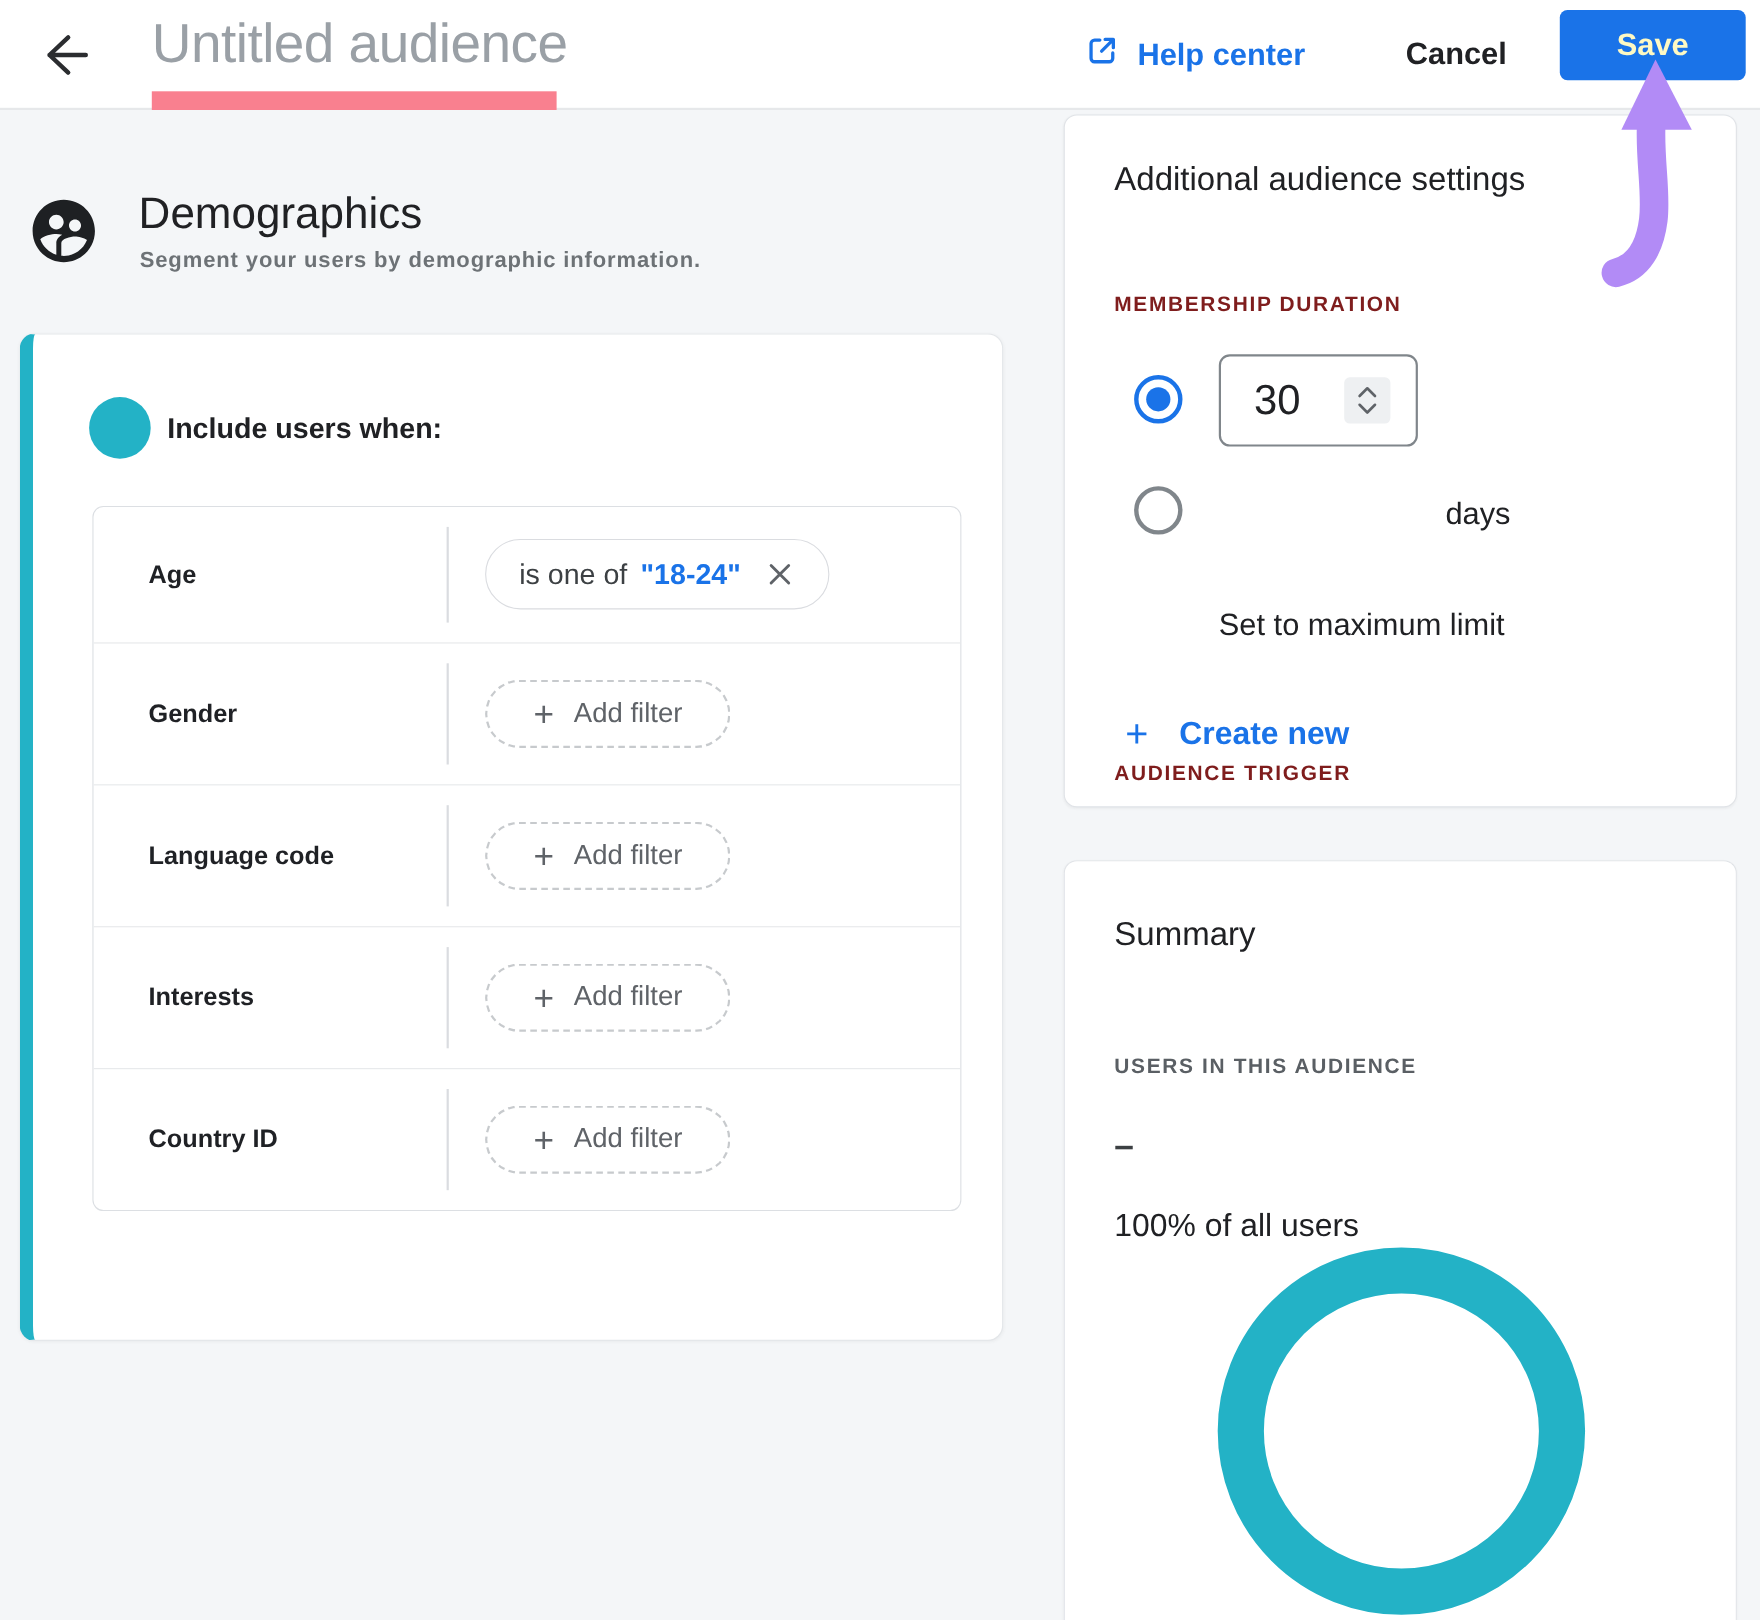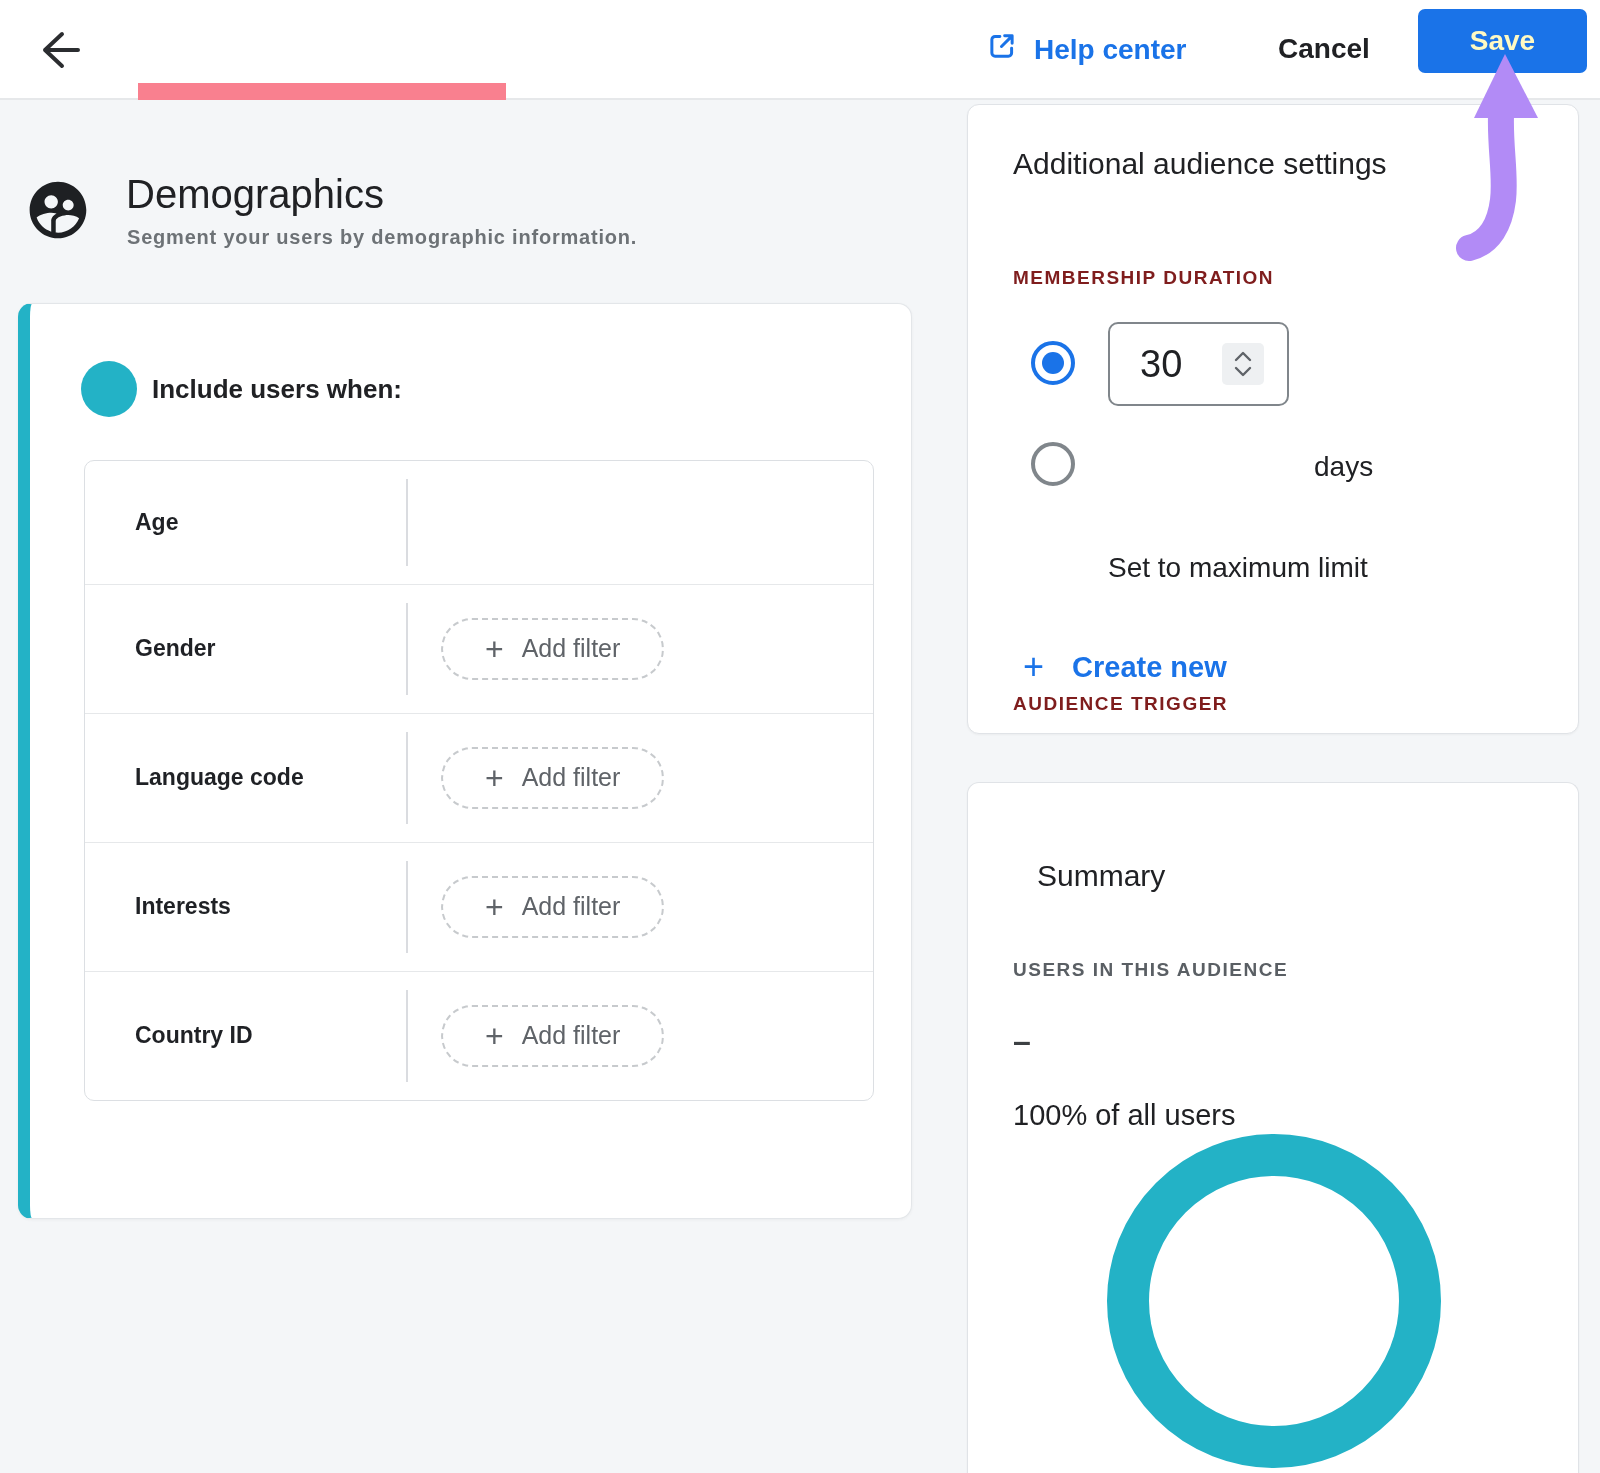--- a/index.html
+++ b/index.html
@@ -68,20 +68,21 @@
 </style>
 </head>
 <body>
 
 <div class="topbar">
   <div class="back-btn">
     <svg width="44" height="42" viewBox="0 0 44 42">
         <path d="M24 5 L7 21 L24 37 M7 21 L40 21" fill="none" stroke="#2b2d30" stroke-width="4" stroke-linecap="round" stroke-linejoin="round"></path>
       </svg>
   </div>
+  <div class="page-title">Untitled audience</div>
   <div class="title-underline"></div>
 
   <div class="help-link">
     <span>
       <svg width="32" height="32" viewBox="0 0 30 30">
           <path d="M13 6 H8.5 A3 3 0 0 0 5.5 9 V21.5 A3 3 0 0 0 8.5 24.5 H21 A3 3 0 0 0 24 21.5 V17" fill="none" stroke="#1a73e8" stroke-width="2.8" stroke-linecap="round"></path>
           <path d="M17.5 5.5 H24.5 V12.5 M24.5 5.5 L14.5 15.5" fill="none" stroke="#1a73e8" stroke-width="2.8" stroke-linecap="round" stroke-linejoin="round"></path>
         </svg>
     </span>
     <span>Help center</span>
@@ -100,20 +101,29 @@
 
 <div class="main-card">
   <div class="include-bullet"></div>
   <div class="include-heading">Include users when:</div>
 
   <div class="filters-table">
 
     <div class="t-row">
       <div class="t-label">Age</div>
       <div class="t-div"></div>
+      <div class="chip">
+        <span class="c-prefix">is one of</span>
+        <span class="c-value">"18-24"</span>
+        <span class="c-close">
+          <svg width="28" height="28" viewBox="0 0 28 28">
+              <path d="M6 6 L22 22 M22 6 L6 22" stroke="#5f6368" stroke-width="2.6" stroke-linecap="round"></path>
+            </svg>
+        </span>
+      </div>
     </div>
 
     <div class="t-row">
       <div class="t-label">Gender</div>
       <div class="t-div"></div>
       <button class="add-pill">
         <span class="plus">+</span>
         <span class="a-label">Add filter</span>
       </button>
     </div>
@@ -170,21 +180,21 @@
   <div class="setmax-label">Set to maximum limit</div>
 
   <div class="cap-label" style="top:588px;">AUDIENCE TRIGGER</div>
   <div class="create-new">
     <span class="plus">+</span>
     <span class="cn-label">Create new</span>
   </div>
 </div>
 
 <div class="card summary-card">
-  <div class="card-title" style="top:76px;margin-left:24px;">Summary</div>
+  <div class="card-title" style="top:50px;">Summary</div>
   <div class="cap-label" style="top:176px; color:#5a5f64;">USERS IN THIS AUDIENCE</div>
   <div class="dash-value">–</div>
   <div class="pct-label">100% of all users</div>
   <div class="donut">
     <svg width="346" height="346" viewBox="0 0 346 346">
       <circle cx="173" cy="173" r="146" fill="none" stroke="#23b2c6" stroke-width="42"></circle>
     </svg>
   </div>
 </div>
 

